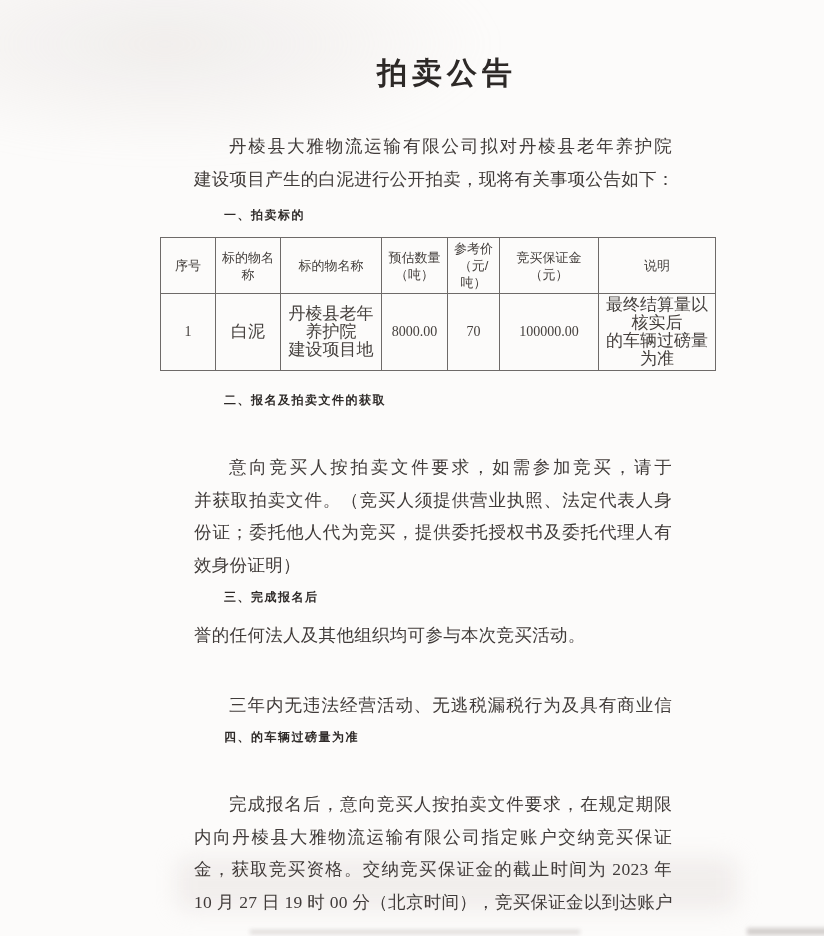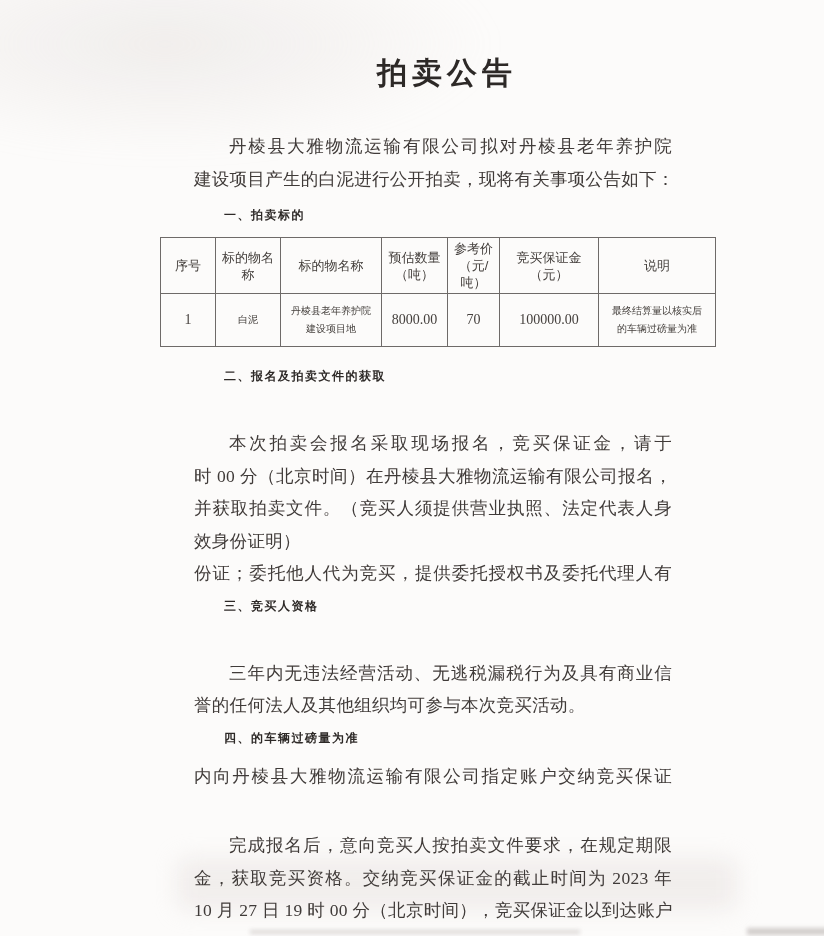--- a/index.html
+++ b/index.html
@@ -88,21 +88,21 @@
   table.auction th{
     height:45px;
     font-family:"Liberation Sans","DejaVu Sans",sans-serif;
     font-weight:normal;
     font-size:13px;
     line-height:17px;
   }
   table.auction td{
     height:53px;
     font-family:Liberation Serif, serif;
-    font-size:10px;
+    font-size:17px;
     line-height:18px;
   }
   table.auction td.num{
     font-family:"Liberation Serif","DejaVu Serif",serif;
     font-size:14px;
   }
 </style>
 </head>
 <body>
 
@@ -157,35 +157,34 @@
           <td class="num">70</td>
           <td class="num">100000.00</td>
           <td>最终结算量以核实后
 的车辆过磅量为准</td>
         </tr>
       </tbody>
     </table>
 
     <div class="sec-heading mt-h2">二、报名及拍卖文件的获取</div>
     <div class="para">
-        <div class="tl first">本次拍卖会报名采取现场报名，竞买保证金，请于</div>
-        <div class="tl">时 00 分（北京时间）在丹棱县大雅物流运输有限公司报名，</div>
+        <div class="tl first">意向竞买人按拍卖文件要求，如需参加竞买，请于</div>
         <div class="tl">并获取拍卖文件。（竞买人须提供营业执照、法定代表人身</div>
+        <div class="tl">份证；委托他人代为竞买，提供委托授权书及委托代理人有</div>
         <div class="tl last">效身份证明）</div>
-        <div class="tl">份证；委托他人代为竞买，提供委托授权书及委托代理人有</div>
       </div>
 
-    <div class="sec-heading mt-h3">三、竞买人资格</div>
+    <div class="sec-heading mt-h3">三、完成报名后</div>
     <div class="para">
+        <div class="tl last">誉的任何法人及其他组织均可参与本次竞买活动。</div>
         <div class="tl first">三年内无违法经营活动、无逃税漏税行为及具有商业信</div>
-        <div class="tl last">誉的任何法人及其他组织均可参与本次竞买活动。</div>
       </div>
 
     <div class="sec-heading mt-h4">四、的车辆过磅量为准</div>
     <div class="para">
+        <div class="tl first">完成报名后，意向竞买人按拍卖文件要求，在规定期限</div>
         <div class="tl">内向丹棱县大雅物流运输有限公司指定账户交纳竞买保证</div>
-        <div class="tl first">完成报名后，意向竞买人按拍卖文件要求，在规定期限</div>
         <div class="tl">金，获取竞买资格。交纳竞买保证金的截止时间为 2023 年</div>
         <div class="tl">10 月 27 日 19 时 00 分（北京时间），竞买保证金以到达账户</div>
       </div>
 
   </div>
 </div>
 
 </body></html>

